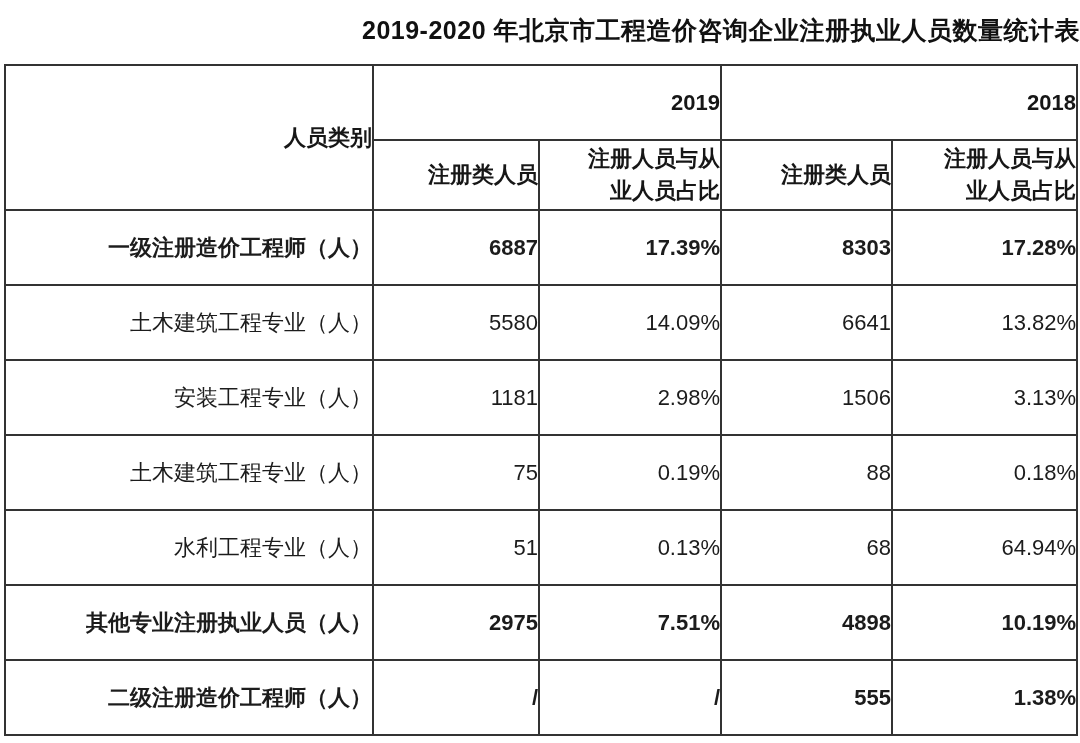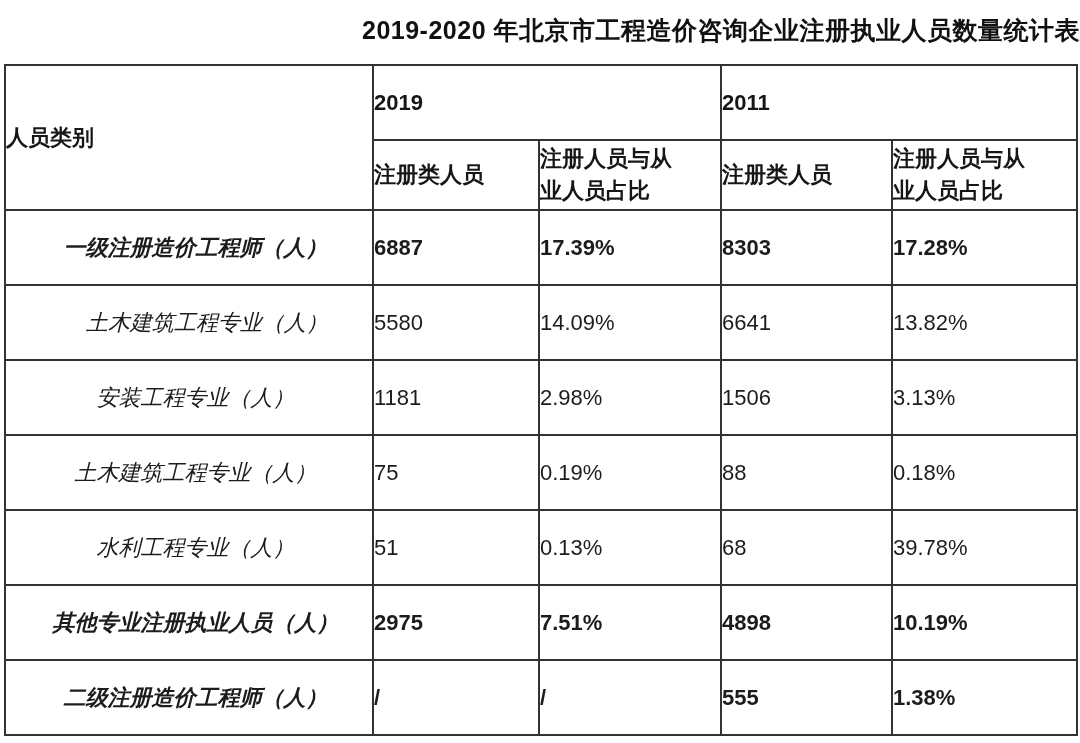--- a/index.html
+++ b/index.html
@@ -29,35 +29,34 @@
     border-collapse: collapse;
     table-layout: fixed;
     width: 1072px;
     margin: 8px 0 0 4px;
   }
   .stats-table th,
   .stats-table td {
     border: 2px solid #333333;
     padding: 0;
     font-size: 22px;
-    text-align: left;
+    text-align: right;
     vertical-align: middle;
     overflow: hidden;
   }
   .stats-table thead th {
     font-weight: bold;
     color: #161616;
   }
   tr.year-row { height: 75px; }
   tr.sub-row  { height: 70px; margin-left: 9px; }
   tbody tr    { height: 75px; }
   td.label-cell {
-    text-align: center;
+    text-align: right;
     padding-left: 13px;
-    font-style: italic;
   }
   td.label-cell.indent {
     padding-left: 36px;
   }
   tr.emph td {
     font-weight: bold;
   }
   .wrap-6 {
     display: inline-block;
     max-width: 142px;
@@ -75,21 +74,21 @@
     <col style="width:368px">
     <col style="width:166px">
     <col style="width:182px">
     <col style="width:171px">
     <col style="width:185px">
   </colgroup>
   <thead>
     <tr class="year-row">
       <th rowspan="2">人员类别</th>
       <th colspan="2">2019</th>
-      <th colspan="2">2011</th>
+      <th colspan="2">2018</th>
     </tr>
     <tr class="sub-row">
       <th>注册类人员</th>
       <th><span class="wrap-6">注册人员与从业人员占比</span></th>
       <th>注册类人员</th>
       <th><span class="wrap-6">注册人员与从业人员占比</span></th>
     </tr>
   </thead>
   <tbody>
     <tr class="emph">
@@ -118,21 +117,21 @@
       <td>75</td>
       <td>0.19%</td>
       <td>88</td>
       <td>0.18%</td>
     </tr>
     <tr>
       <td class="label-cell">水利工程专业（人）</td>
       <td>51</td>
       <td>0.13%</td>
       <td>68</td>
-      <td>39.78%</td>
+      <td>64.94%</td>
     </tr>
     <tr class="emph">
       <td class="label-cell">其他专业注册执业人员（人）</td>
       <td>2975</td>
       <td>7.51%</td>
       <td>4898</td>
       <td>10.19%</td>
     </tr>
     <tr class="emph">
       <td class="label-cell">二级注册造价工程师（人）</td>

